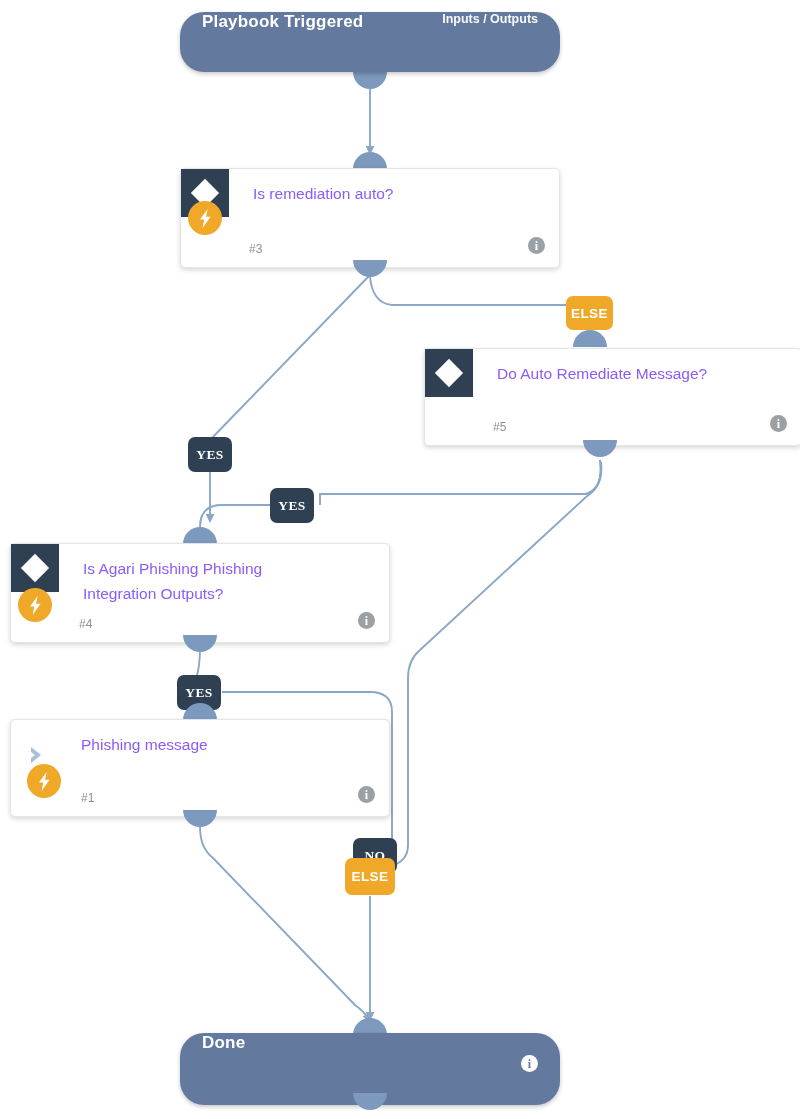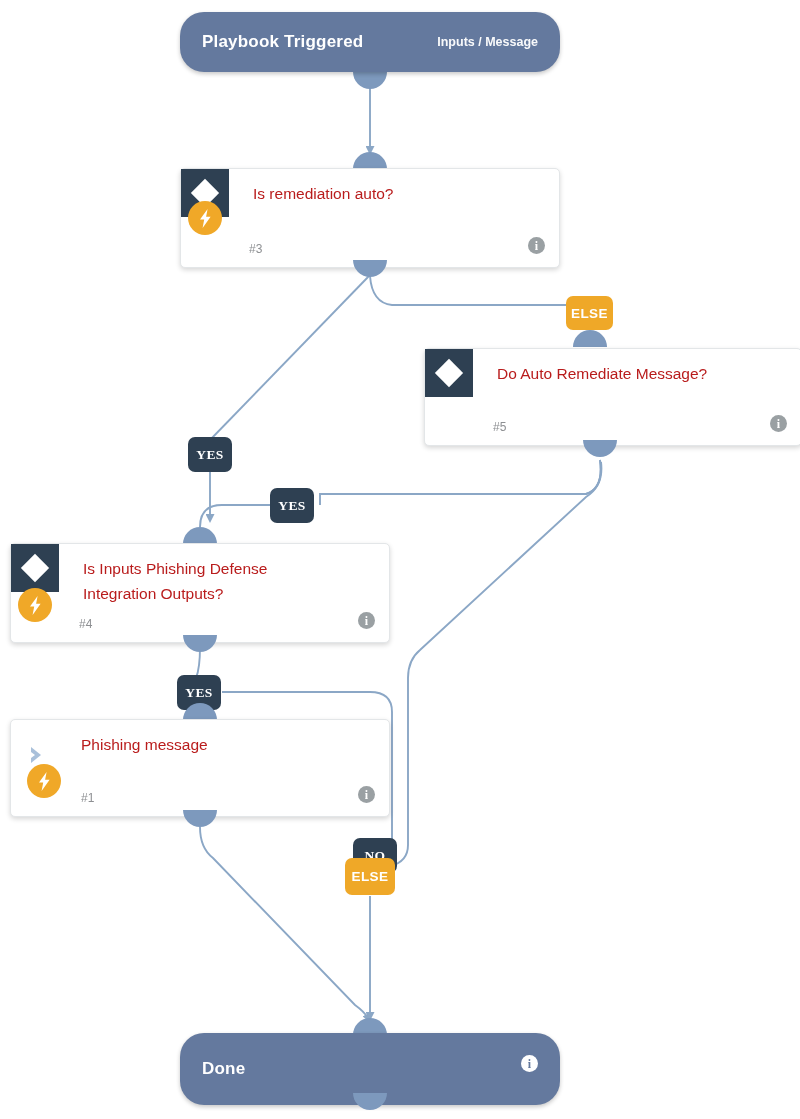--- a/index.html
+++ b/index.html
@@ -15,40 +15,40 @@
   
   #edges{position:absolute;left:0;top:0;width:800px;height:1119px;}
 
   
   .pill{
     position:absolute;
     background:#64799e;
     color:#ffffff;
     border-radius:24px;
     box-shadow:0 2px 4px rgba(0,0,0,.22);
-    display:flex;align-items:center;
+    display:flex;align-items:flex-start;
     box-sizing:border-box;
     padding:0 22px;
   }
   .pill .pill-title{font-size:17px;font-weight:bold;letter-spacing:.2px;}
   .pill .pill-sub{margin-left:auto;font-size:12.5px;font-weight:bold;opacity:.96;}
 
   
   .card{
     position:absolute;
     background:#ffffff;
     border:1px solid #e3e6e8;
     border-radius:5px;
     box-shadow:0 2px 5px rgba(0,0,0,.16);
     box-sizing:border-box;
   }
   .card-title{
     position:absolute;
     font-size:15.5px;
-    color:#b91c1c;
+    color:#8b5cf6;
     line-height:25px;
     left:62px;right:14px;top:12px;
   }
   .card.has-box .card-title{left:72px;}
   .card-num{
     position:absolute;left:62px;bottom:11px;
     font-size:12px;color:#8d8f92;
   }
   .card.has-box .card-num{left:68px;}
 
@@ -141,21 +141,21 @@
 
       <path d="M200,827 Q200,848 213,858 L355,1005 Q366,1013 369,1020" marker-end="url(#arw)"></path>
 
       <path d="M370,896 L370,1018" marker-end="url(#arw)"></path>
     </g>
   </svg>
 
   <div class="port down" style="left:353px;top:72px;"></div>
   <div class="pill" style="left:180px;top:12px;width:380px;height:60px;">
     <span class="pill-title">Playbook Triggered</span>
-    <span class="pill-sub">Inputs / Message</span>
+    <span class="pill-sub">Inputs / Outputs</span>
   </div>
 
   <div class="port up" style="left:353px;top:152px;"></div>
   <div class="card has-box" style="left:180px;top:168px;width:380px;height:100px;">
     <div class="iconbox">
       <div class="diamond"></div>
     </div>
     <div class="card-title">Is remediation auto?</div>
     <div class="bolt" style="left:7px;top:32px;">
       <svg width="15" height="19" viewBox="0 0 15 19">
@@ -182,21 +182,21 @@
 
   <div class="badge yes" style="left:188px;top:437px;width:44px;height:35px;">YES</div>
 
   <div class="badge yes" style="left:270px;top:488px;width:44px;height:35px;">YES</div>
 
   <div class="port up" style="left:183px;top:527px;"></div>
   <div class="card has-box" style="left:10px;top:543px;width:380px;height:100px;">
     <div class="iconbox">
       <div class="diamond"></div>
     </div>
-    <div class="card-title" style="top:12px;"><span>Is Inputs Phishing Defense</span><br>
+    <div class="card-title" style="top:12px;"><span>Is Agari Phishing Phishing</span><br>
          <span>Integration Outputs?</span></div>
     <div class="bolt" style="left:7px;top:44px;">
       <svg width="15" height="19" viewBox="0 0 15 19">
         <path d="M9.6,0 L2,10.6 L6.2,10.6 L4.6,19 L12.6,7.8 L8.1,7.8 Z" fill="#ffffff"></path>
       </svg>
     </div>
     <div class="card-num">#4</div>
     <div class="info" style="right:14px;bottom:13px;">i</div>
   </div>
   <div class="port down" style="left:183px;top:635px;"></div>

